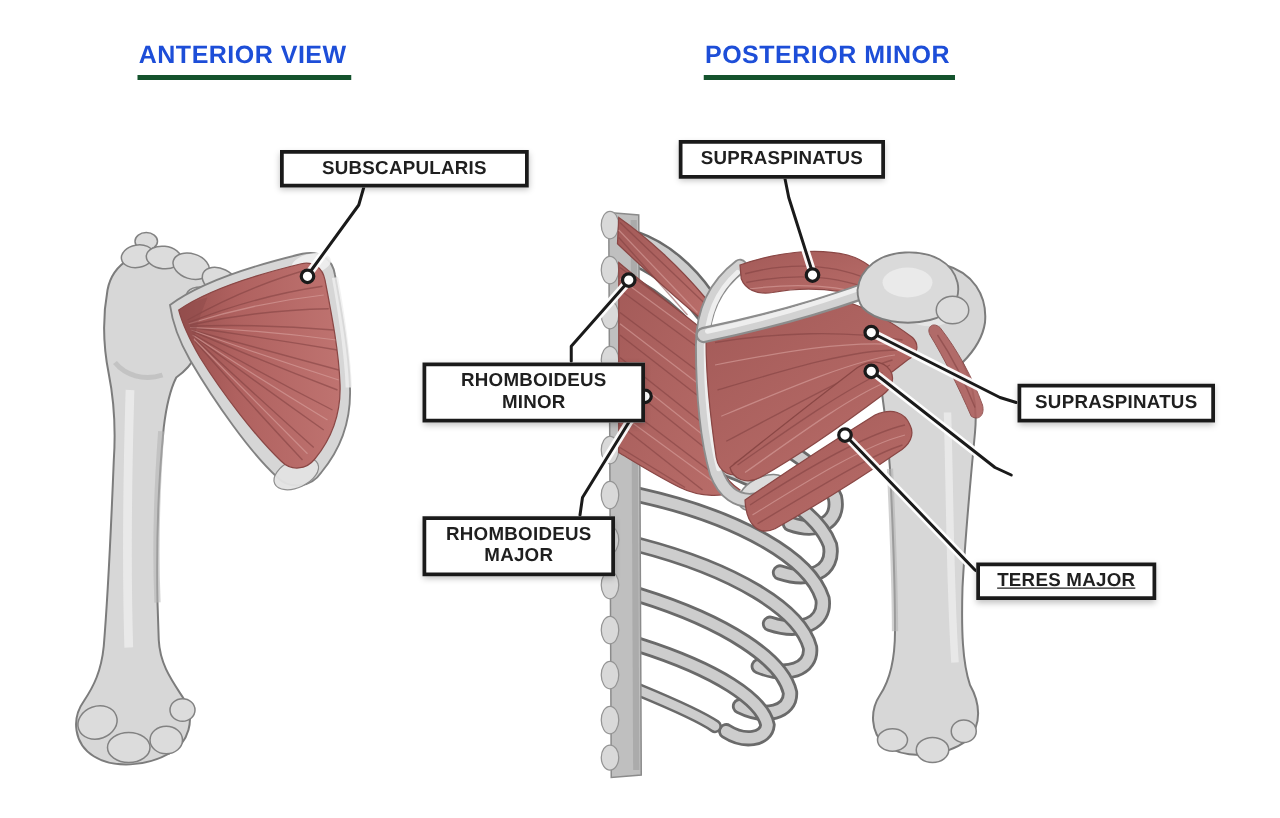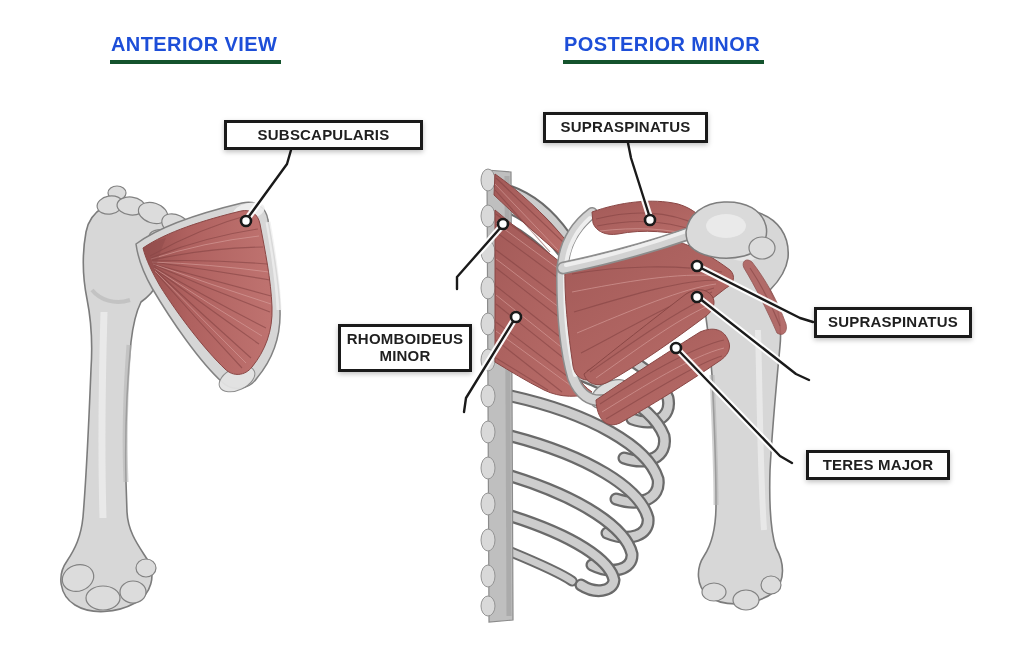--- a/index.html
+++ b/index.html
@@ -23,25 +23,25 @@
     background:#ffffff; border:3px solid #1a1a1a;
     display:flex; align-items:center; justify-content:center;
     text-align:center; font-weight:700; font-size:15px; line-height:1.12;
     color:#1f1f1f; letter-spacing:.2px; white-space:nowrap;
     box-shadow:0 2px 5px rgba(0,0,0,.25);
   }
   .callout.two-line { white-space:normal; padding:2px 6px; }
 
   #label-subscapularis     { left:224px; top:120px; width:199px; height:30px; }
   #label-supraspinatus     { left:543px; top:112px; width:165px; height:31px; }
-  #label-rhomboideus-minor { left:338px; top:290px; width:134px; height:48px;margin-top:34px; }
+  #label-rhomboideus-minor { left:338px; top:290px; width:178px; height:48px; }
   #label-rhomboideus-major { left:338px; top:413px; width:154px; height:48px; }
   #label-infraspinatus     { left:814px; top:307px; width:158px; height:31px; }
   #label-teres-minor       { left:810px; top:368px; width:141px; height:30px; }
-  #label-teres-major       { left:806px; top:450px; width:144px; height:30px; }
+  #label-teres-major       { left:781px; top:450px; width:144px; height:30px;text-decoration:underline; }
 
   .bone     { fill:#d7d7d7; stroke:#7c7c7c; stroke-width:1.6; }
   .bone2    { fill:#dcdcdc; stroke:#828282; stroke-width:1.2; }
   .fiber-d  { stroke:#7f403f; stroke-width:1.1; fill:none; opacity:.55; }
   .fiber-l  { stroke:#d9a29e; stroke-width:1;   fill:none; opacity:.6; }
   .leader-casing { fill:none; stroke:#ffffff; stroke-width:6.5; stroke-linejoin:round; stroke-linecap:round; opacity:.95; }
   .leader        { fill:none; stroke:#1a1a1a; stroke-width:2.4; stroke-linejoin:round; stroke-linecap:round; }
   .leader-dot    { fill:#ffffff; stroke:#1a1a1a; stroke-width:2.6; }
   .rib-edge { fill:none; stroke:#6a6a6a; stroke-width:13; stroke-linecap:round; }
   .rib-core { fill:none; stroke:#cdcdcd; stroke-width:8.5; stroke-linecap:round; }
@@ -301,16 +301,17 @@
       <circle class="leader-dot" cx="676" cy="348" r="5"></circle>
     </g>
   </svg>
 
   <div class="view-heading" id="heading-anterior">ANTERIOR VIEW</div>
   <div class="view-heading" id="heading-posterior">POSTERIOR MINOR</div>
 
   <div class="callout" id="label-subscapularis">SUBSCAPULARIS</div>
   <div class="callout" id="label-supraspinatus">SUPRASPINATUS</div>
   <div class="callout two-line" id="label-rhomboideus-minor">RHOMBOIDEUS MINOR</div>
+  <div class="callout two-line" id="label-rhomboideus-major">RHOMBOIDEUS MAJOR</div>
   <div class="callout" id="label-infraspinatus">SUPRASPINATUS</div>
   <div class="callout" id="label-teres-major">TERES MAJOR</div>
 
 </div>
 
 </body></html>

